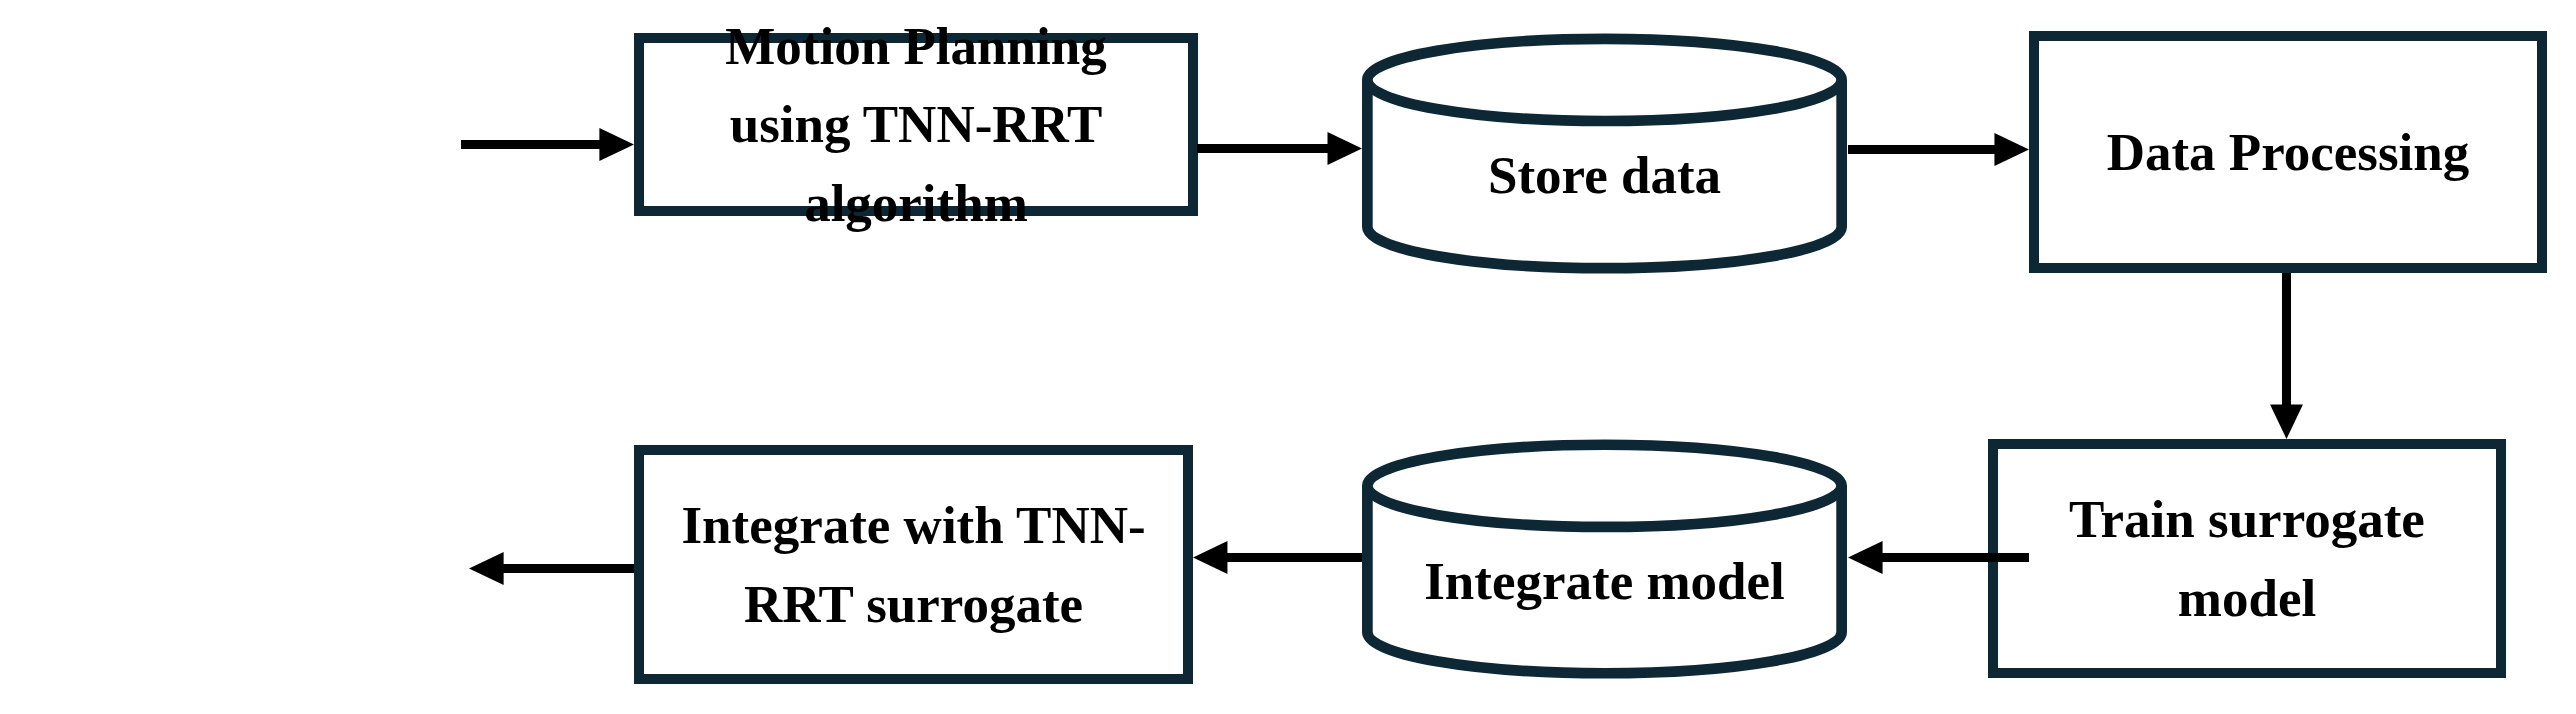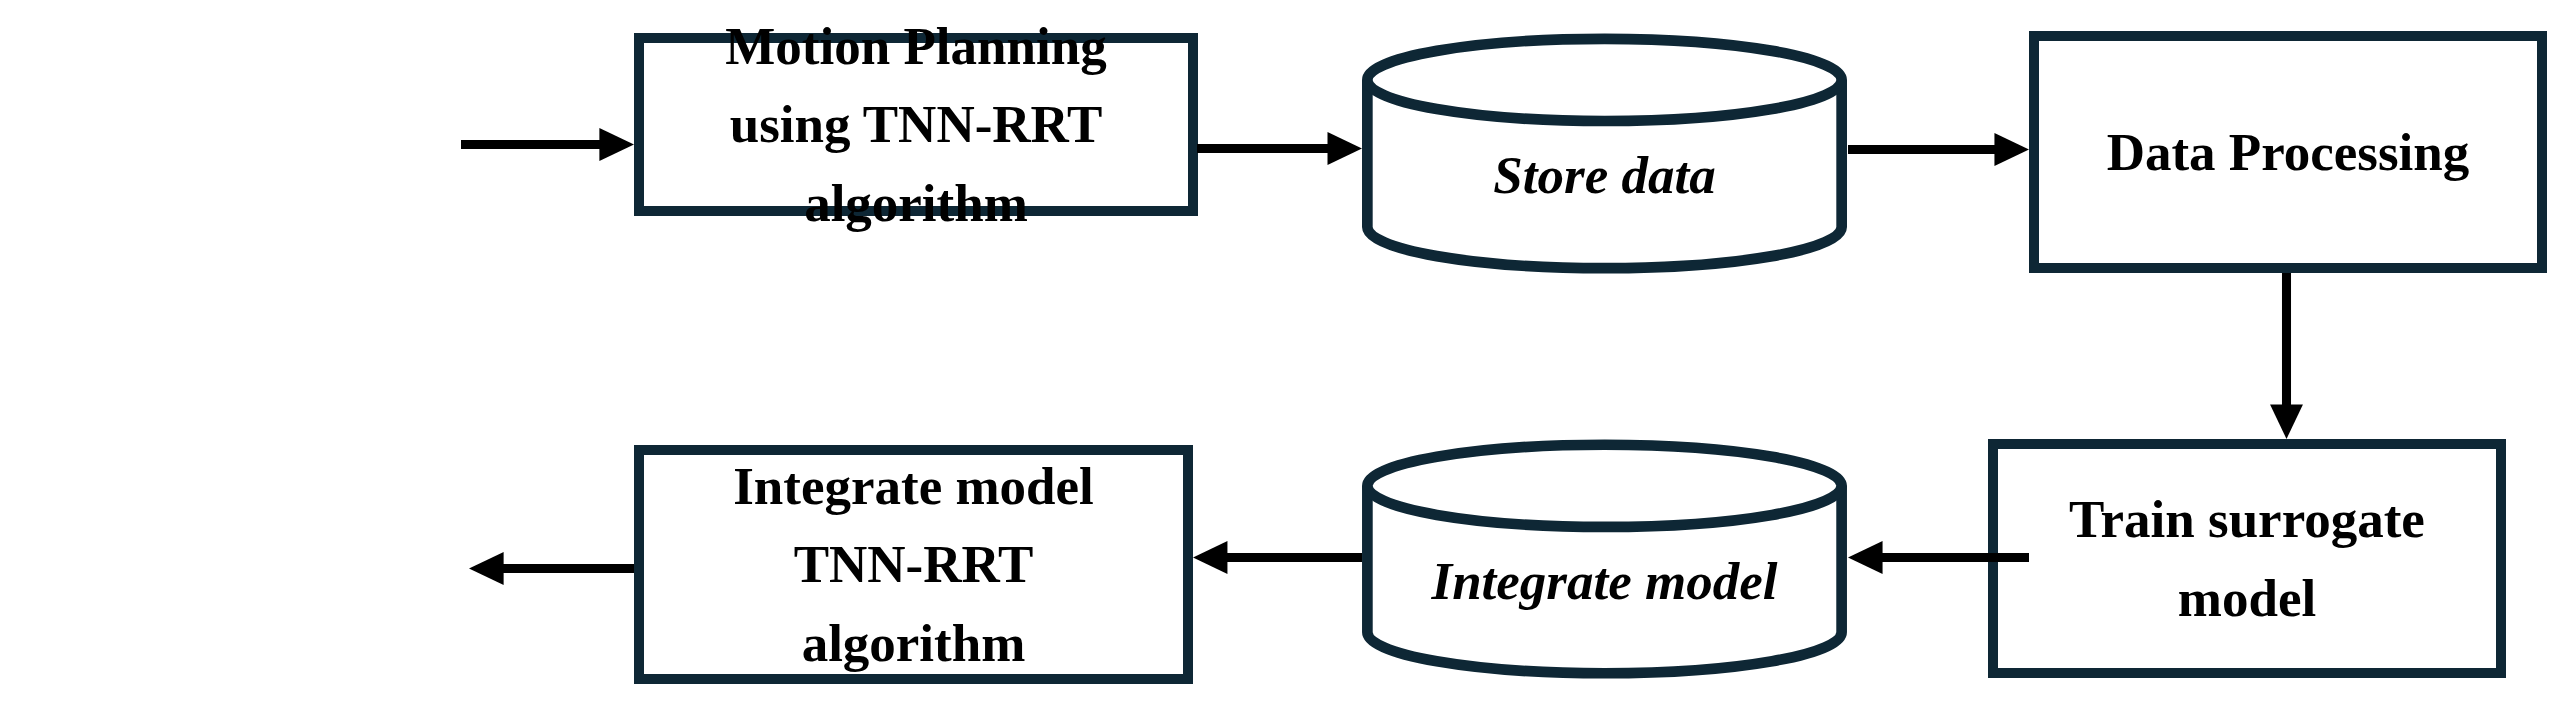--- a/index.html
+++ b/index.html
@@ -31,21 +31,20 @@
     background:#fff;
   }
   .ellipse{
     border:10.7px solid var(--stroke);
     border-radius:50%;
     background:#fff;
   }
   .cylinder{
     border:none;
     background:transparent;
-    font-style:italic;
   }
   .cylinder svg{position:absolute;left:0;top:0;}
   .cyl-label{
     position:absolute;
     left:0;top:59%;
     width:100%;
     transform:translateY(-50%);
     text-align:center;
   }
   .arrow{position:absolute;display:block;}
@@ -130,21 +129,21 @@
     </svg>
     <span class="cyl-label">Integrate model</span>
   </div>
 
   <svg class="arrow a6" width="169" height="33" viewBox="0 0 206 40">
     <line x1="38" y1="20" x2="206" y2="20"></line>
     <polygon points="0,20 42,0 42,40"></polygon>
   </svg>
 
   <div class="node rect n-integrate">
-    <span>Integrate model TNN-RRT algorithm</span>
+    <span>Integrate with TNN-RRT surrogate</span>
   </div>
 
   <svg class="arrow a7" width="165" height="33" viewBox="0 0 200 40">
     <line x1="38" y1="20" x2="200" y2="20"></line>
     <polygon points="0,20 42,0 42,40"></polygon>
   </svg>
 
 
 </div>
 

